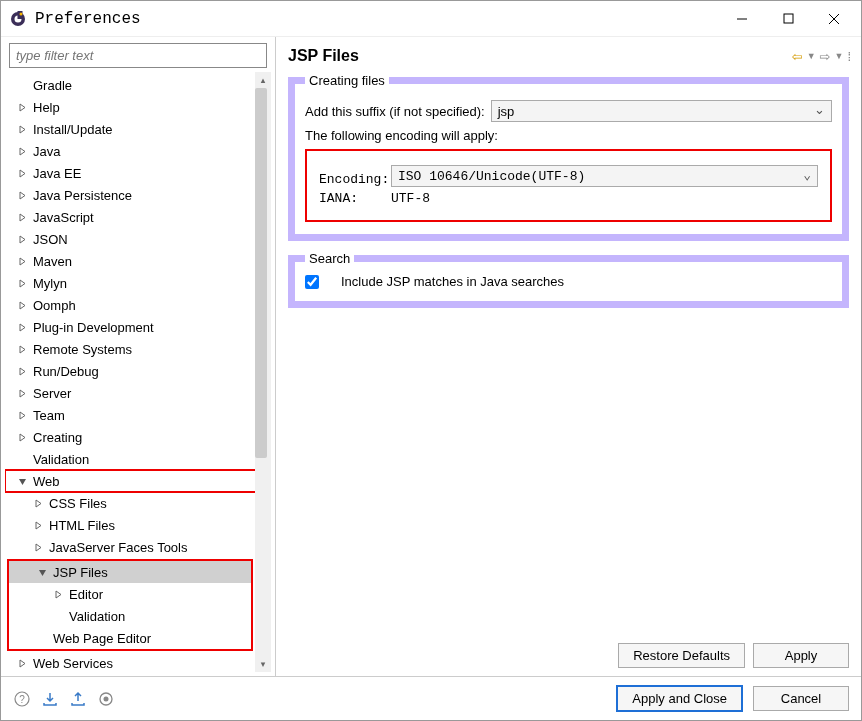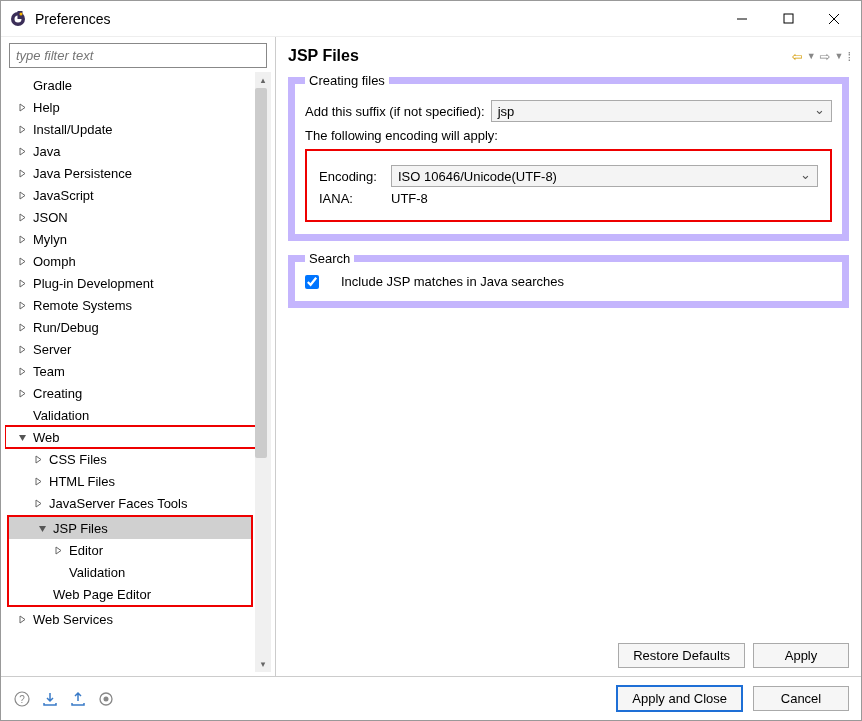--- a/index.html
+++ b/index.html
@@ -1,20 +1,20 @@
 <!DOCTYPE html>
 <html><head>
 <meta charset="utf-8">
 <style>
 * { box-sizing: border-box; margin: 0; padding: 0; }
 body { font-family: "Segoe UI", Tahoma, sans-serif; font-size: 13px; background: #fff; color: #000; }
 .window { width: 862px; height: 721px; border: 1px solid #999; display: flex; flex-direction: column; background: #fff; }
 .titlebar { height: 36px; display: flex; align-items: center; padding: 0 4px 0 8px; border-bottom: 1px solid #eee; }
 .titlebar-icon { width: 18px; height: 18px; margin-right: 8px; display: flex; align-items: center; justify-content: center; }
-.titlebar-title { flex: 1; font-size: 14px; }
+.titlebar-title { flex: 1; font-size: 16px; font-family: Liberation Mono, monospace; }
 .titlebar-controls { display: flex; gap: 0; }
 .titlebar-btn { width: 46px; height: 32px; display: flex; align-items: center; justify-content: center; background: none; border: none; cursor: pointer; font-size: 14px; font-family: inherit; }
 .body { flex: 1; display: flex; overflow: hidden; }
 .sidebar { width: 275px; border-right: 1px solid #ccc; display: flex; flex-direction: column; padding: 4px; }
 .filter { margin: 2px 4px 4px 4px; }
 .filter input { width: 100%; padding: 4px 6px; border: 1px solid #888; font-family: inherit; font-size: 13px; color: #888; font-style: italic; }
 .tree-wrap { flex: 1; overflow: hidden; position: relative; }
 .tree { overflow: auto; height: 100%; padding: 2px 0; }
 .tree-scrollbar { position: absolute; right: 0; top: 0; width: 16px; height: 100%; background: #f0f0f0; display: flex; flex-direction: column; align-items: center; }
 .tree-scrollbar .arrow { height: 16px; width: 16px; display: flex; align-items: center; justify-content: center; font-size: 9px; color: #666; cursor: pointer; }
@@ -34,21 +34,21 @@
 .content-title { font-size: 16px; font-weight: bold; flex: 1; }
 .content-tools { display: flex; gap: 4px; align-items: center; color: #888; font-size: 13px; }
 .fieldset { border: 7px solid #c4b5fd; padding: 8px 10px 12px 10px; margin-bottom: 10px; }
 .fieldset-legend { font-size: 13px; padding: 0 4px; }
 .row { display: flex; align-items: center; margin: 4px 0; gap: 6px; }
 .row label { white-space: nowrap; }
 .combo { flex: 1; padding: 2px 20px 2px 6px; border: 1px solid #aaa; background: #f4f4f4; position: relative; height: 22px; display: flex; align-items: center; cursor: pointer; }
 .combo::after { content: "⌄"; position: absolute; right: 6px; top: 1px; color: #555; font-size: 13px; }
 .static-text { margin: 6px 0; }
 .enc-box { border: 2px solid #e00; padding: 10px 12px; margin-top: 4px; }
-.enc-row { display: flex; align-items: center; margin: 4px 0; }
+.enc-row { display: flex; align-items: flex-end; margin: 4px 0; font-family: Liberation Mono, monospace; }
 .enc-label { width: 72px; }
 .iana-val { padding-left: 0; }
 .checkbox-row { display: flex; align-items: center; gap: 22px; }
 .checkbox-row input[type="checkbox"] { width: 14px; height: 14px; }
 .spacer { flex: 1; }
 .btn-row { display: flex; justify-content: flex-end; gap: 8px; margin-top: 6px; }
 .btn { padding: 4px 14px; min-width: 96px; border: 1px solid #aaa; background: #f6f6f6; cursor: pointer; font-family: inherit; font-size: 13px; }
 .btn.primary { border: 2px solid #1e6fd6; }
 .footer { border-top: 1px solid #ccc; padding: 8px 12px; display: flex; align-items: center; }
 .footer-icons { display: flex; gap: 10px; align-items: center; }
@@ -126,37 +126,53 @@
                 </svg>
               </span>
               <span class="lbl">Java</span>
             </div>
             <div class="tree-item indent1">
               <span class="expander">
                 <svg width="9" height="9" viewBox="0 0 9 9">
                   <path d="M2 1 L7 4.5 L2 8 Z" fill="none" stroke="#666" stroke-width="1"></path>
                 </svg>
               </span>
+              <span class="lbl">Java EE</span>
+            </div>
+            <div class="tree-item indent1">
+              <span class="expander">
+                <svg width="9" height="9" viewBox="0 0 9 9">
+                  <path d="M2 1 L7 4.5 L2 8 Z" fill="none" stroke="#666" stroke-width="1"></path>
+                </svg>
+              </span>
               <span class="lbl">Java Persistence</span>
             </div>
             <div class="tree-item indent1">
               <span class="expander">
                 <svg width="9" height="9" viewBox="0 0 9 9">
                   <path d="M2 1 L7 4.5 L2 8 Z" fill="none" stroke="#666" stroke-width="1"></path>
                 </svg>
               </span>
               <span class="lbl">JavaScript</span>
             </div>
             <div class="tree-item indent1">
               <span class="expander">
                 <svg width="9" height="9" viewBox="0 0 9 9">
                   <path d="M2 1 L7 4.5 L2 8 Z" fill="none" stroke="#666" stroke-width="1"></path>
                 </svg>
               </span>
               <span class="lbl">JSON</span>
+            </div>
+            <div class="tree-item indent1">
+              <span class="expander">
+                <svg width="9" height="9" viewBox="0 0 9 9">
+                  <path d="M2 1 L7 4.5 L2 8 Z" fill="none" stroke="#666" stroke-width="1"></path>
+                </svg>
+              </span>
+              <span class="lbl">Maven</span>
             </div>
             <div class="tree-item indent1">
               <span class="expander">
                 <svg width="9" height="9" viewBox="0 0 9 9">
                   <path d="M2 1 L7 4.5 L2 8 Z" fill="none" stroke="#666" stroke-width="1"></path>
                 </svg>
               </span>
               <span class="lbl">Mylyn</span>
             </div>
             <div class="tree-item indent1">

